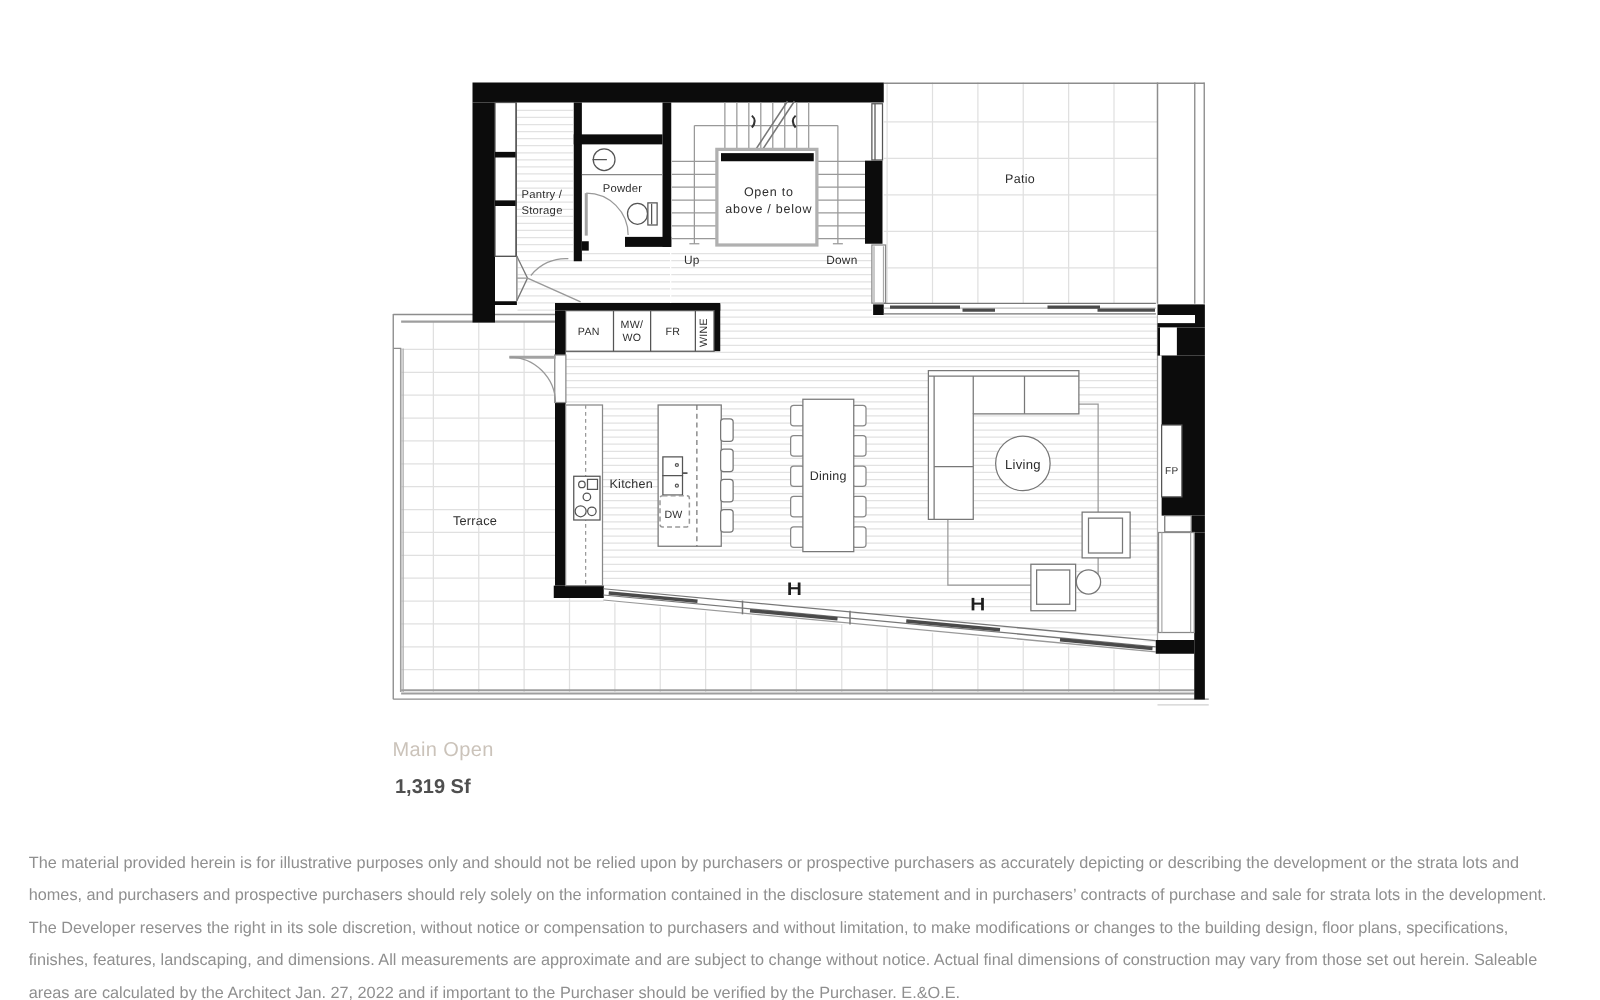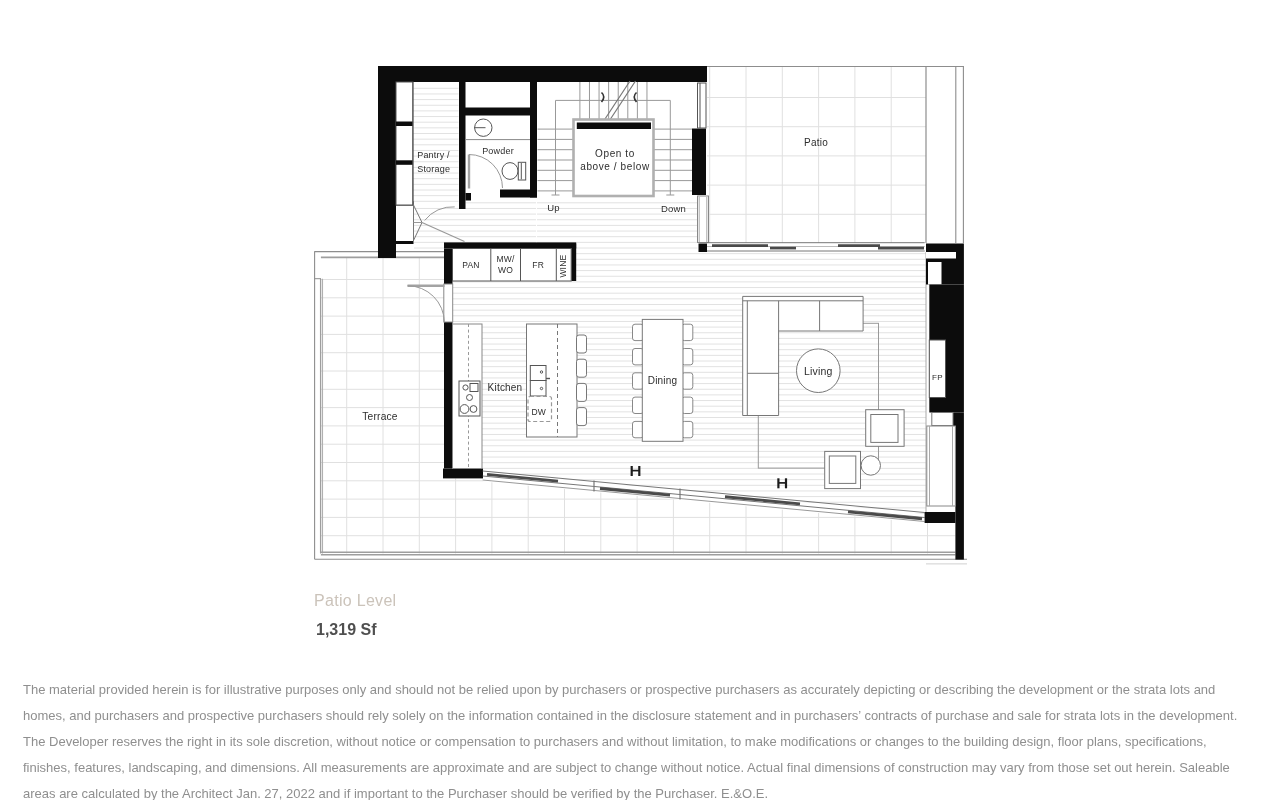--- a/index.html
+++ b/index.html
@@ -346,15 +346,15 @@
 <rect x="929.3" y="340" width="16.2" height="57.5" fill="white" stroke="#555" stroke-width="1"></rect>
 <text x="937.4" y="379.5" font-size="8" fill="#2d2d2d" text-anchor="middle" letter-spacing="0.2" font-weight="normal">FP</text>
 <rect x="953" y="412.5" width="10.9" height="13.5" fill="#0c0c0c"></rect>
 <rect x="931.8" y="412.5" width="21.2" height="13.0" fill="white" stroke="#777" stroke-width="1"></rect>
 <rect x="955.4" y="426" width="8.5" height="133.6" fill="#0c0c0c"></rect>
 <rect x="926.8" y="426" width="28.6" height="80" fill="white" stroke="#888" stroke-width="1"></rect>
 <line x1="929.5" y1="426" x2="929.5" y2="506" stroke="#aaa" stroke-width="1"></line>
 <line x1="952.5" y1="426" x2="952.5" y2="506" stroke="#aaa" stroke-width="1"></line>
 <rect x="924.6" y="512" width="30.8" height="11" fill="#0c0c0c"></rect>
 </svg>
-<div class="mainlevel">Patio Level</div>
+<div class="mainlevel">Main Open</div>
 <div class="sf">1,319 Sf</div>
 <div class="disc">The material provided herein is for illustrative purposes only and should not be relied upon by purchasers or prospective purchasers as accurately depicting or describing the development or the strata lots and<br>homes, and purchasers and prospective purchasers should rely solely on the information contained in the disclosure statement and in purchasers’ contracts of purchase and sale for strata lots in the development.<br>The Developer reserves the right in its sole discretion, without notice or compensation to purchasers and without limitation, to make modifications or changes to the building design, floor plans, specifications,<br>finishes, features, landscaping, and dimensions. All measurements are approximate and are subject to change without notice. Actual final dimensions of construction may vary from those set out herein. Saleable<br>areas are calculated by the Architect Jan. 27, 2022 and if important to the Purchaser should be verified by the Purchaser. E.&amp;O.E.</div>
 
 </body></html>

